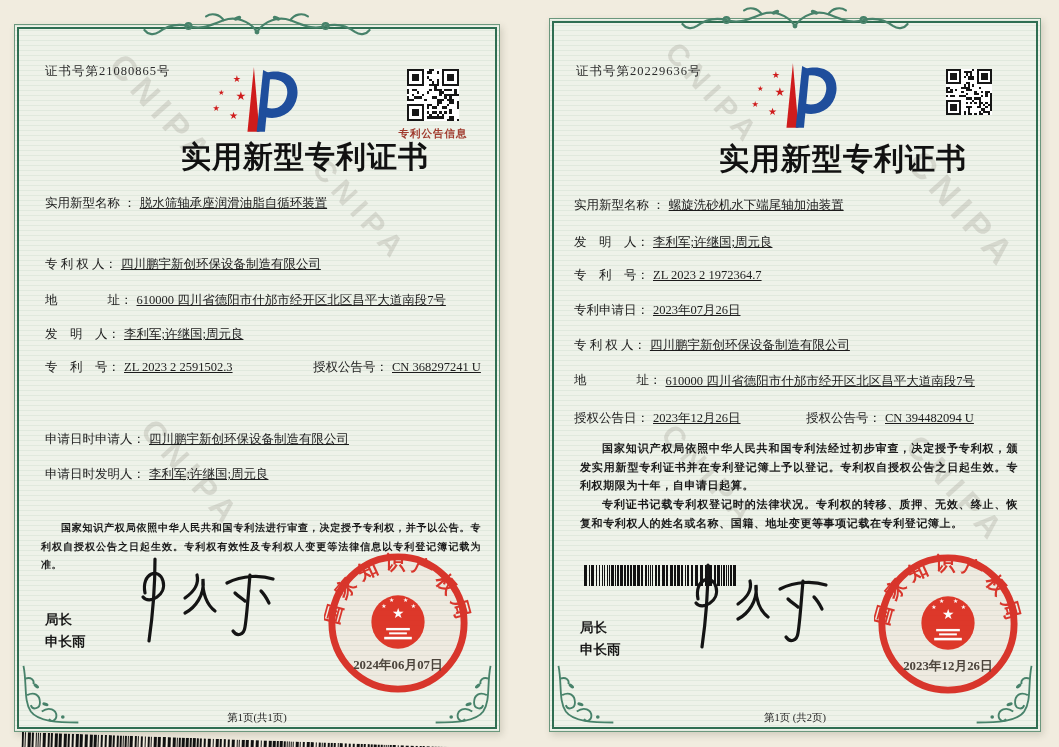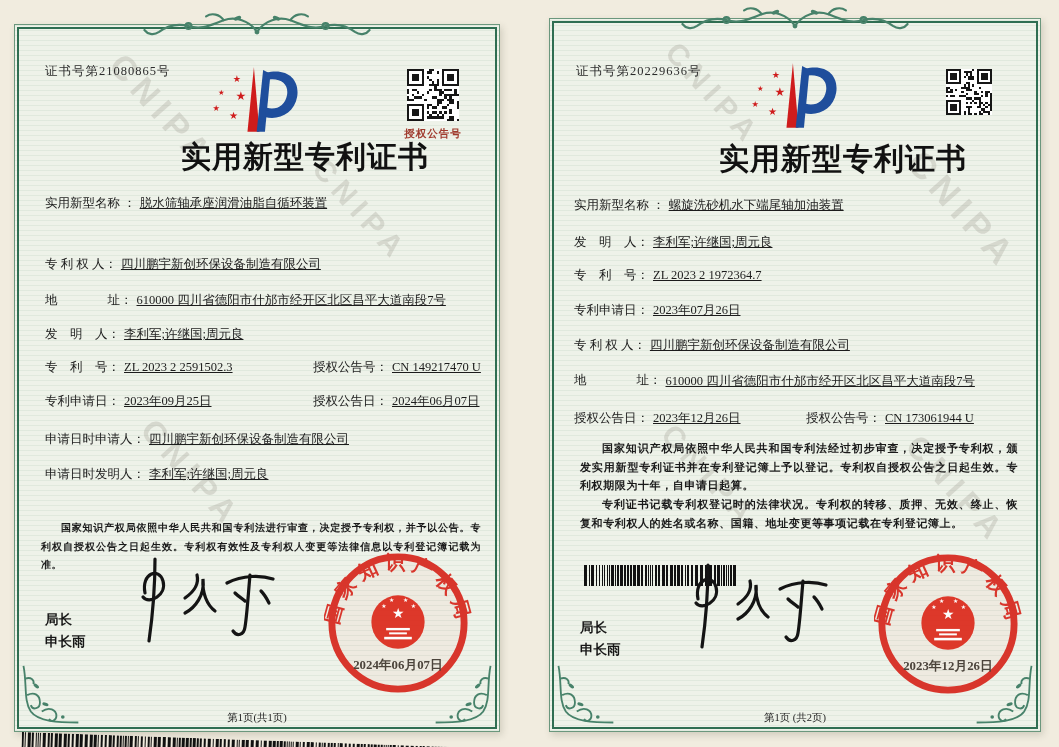--- a/index.html
+++ b/index.html
@@ -220,43 +220,39 @@
           <rect x="0" y="0" width="7" height="7" fill="#161616"></rect>
           <rect x="1" y="1" width="5" height="5" fill="#ffffff"></rect>
           <rect x="2" y="2" width="3" height="3" fill="#161616"></rect>
           <rect x="14" y="0" width="7" height="7" fill="#161616"></rect>
           <rect x="15" y="1" width="5" height="5" fill="#ffffff"></rect>
           <rect x="16" y="2" width="3" height="3" fill="#161616"></rect>
           <rect x="0" y="14" width="7" height="7" fill="#161616"></rect>
           <rect x="1" y="15" width="5" height="5" fill="#ffffff"></rect>
           <rect x="2" y="16" width="3" height="3" fill="#161616"></rect>
         </svg></div>
-    <div class="qr-caption" style="left:368px;top:102px;">授权公告号</div>
+    <div class="qr-caption" style="left:368px;top:102px;">专利公告信息</div>
 
     <div class="title" style="top:112px;">实用新型专利证书</div>
 
     <div class="row" style="top:170px;">
       <span class="lbl">实用新型名称 ：</span><span class="val">脱水筛轴承座润滑油脂自循环装置</span>
     </div>
     <div class="row" style="top:231px;">
       <span class="lbl">专 利 权 人：</span><span class="val">四川鹏宇新创环保设备制造有限公司</span>
     </div>
     <div class="row" style="top:267px;">
       <span class="lbl">地　　　　址：</span><span class="val">610000 四川省德阳市什邡市经开区北区昌平大道南段7号</span>
     </div>
     <div class="row" style="top:301px;">
       <span class="lbl">发　明　人：</span><span class="val">李利军;许继国;周元良</span>
     </div>
     <div class="row" style="top:334px;">
       <span class="lbl">专　利　号：</span><span class="val">ZL 2023 2 2591502.3</span>
-      <span class="col2" style="left:268px;"><span class="lbl">授权公告号：</span><span class="val">CN 149217470 U</span></span>
-    </div>
-    <div class="row" style="top:368px;">
-      <span class="lbl">专利申请日：</span><span class="val">2023年09月25日</span>
-      <span class="col2" style="left:268px;"><span class="lbl">授权公告日：</span><span class="val">2024年06月07日</span></span>
+      <span class="col2" style="left:268px;"><span class="lbl">授权公告号：</span><span class="val">CN 368297241 U</span></span>
     </div>
     <div class="row" style="top:406px;">
       <span class="lbl">申请日时申请人：</span><span class="val">四川鹏宇新创环保设备制造有限公司</span>
     </div>
     <div class="row" style="top:441px;">
       <span class="lbl">申请日时发明人：</span><span class="val">李利军;许继国;周元良</span>
     </div>
 
     <div class="legal" style="left:26px;right:18px;top:494px;">国家知识产权局依照中华人民共和国专利法进行审查，决定授予专利权，并予以公告。专利权自授权公告之日起生效。专利权有效性及专利权人变更等法律信息以专利登记簿记载为准。</div>
 
@@ -498,21 +494,21 @@
       <span class="lbl">专利申请日：</span><span class="val">2023年07月26日</span>
     </div>
     <div class="row" style="top:318px;left:24px;">
       <span class="lbl">专 利 权 人：</span><span class="val">四川鹏宇新创环保设备制造有限公司</span>
     </div>
     <div class="row" style="top:353px;left:24px;">
       <span class="lbl">地　　　　址：</span><span class="val wrapval">610000 四川省德阳市什邡市经开区北区昌平大道南段7号</span>
     </div>
     <div class="row" style="top:391px;left:24px;">
       <span class="lbl">授权公告日：</span><span class="val">2023年12月26日</span>
-      <span class="col2" style="left:232px;"><span class="lbl">授权公告号：</span><span class="val">CN 173061944 U</span></span>
+      <span class="col2" style="left:232px;"><span class="lbl">授权公告号：</span><span class="val">CN 394482094 U</span></span>
     </div>
 
     <div class="legal" style="left:30px;right:22px;top:476px;font-size:11px;">专利证书记载专利权登记时的法律状况。专利权的转移、质押、无效、终止、恢复和专利权人的姓名或名称、国籍、地址变更等事项记载在专利登记簿上。</div>
     <div class="legal" style="left:30px;right:22px;top:420px;font-size:11px;">国家知识产权局依照中华人民共和国专利法经过初步审查，决定授予专利权，颁发实用新型专利证书并在专利登记簿上予以登记。专利权自授权公告之日起生效。专利权期限为十年，自申请日起算。</div>
 
     <div class="inline-barcode" style="left:34px;top:546px;width:152px;height:21px;"><svg width="100%" height="100%" viewBox="0 0 152 21" preserveAspectRatio="none">
           <rect x="0" y="0" width="3" height="21" fill="#111111"></rect>
           <rect x="5" y="0" width="1" height="21" fill="#111111"></rect>
           <rect x="7" y="0" width="3" height="21" fill="#111111"></rect>
           <rect x="12" y="0" width="1" height="21" fill="#111111"></rect>

